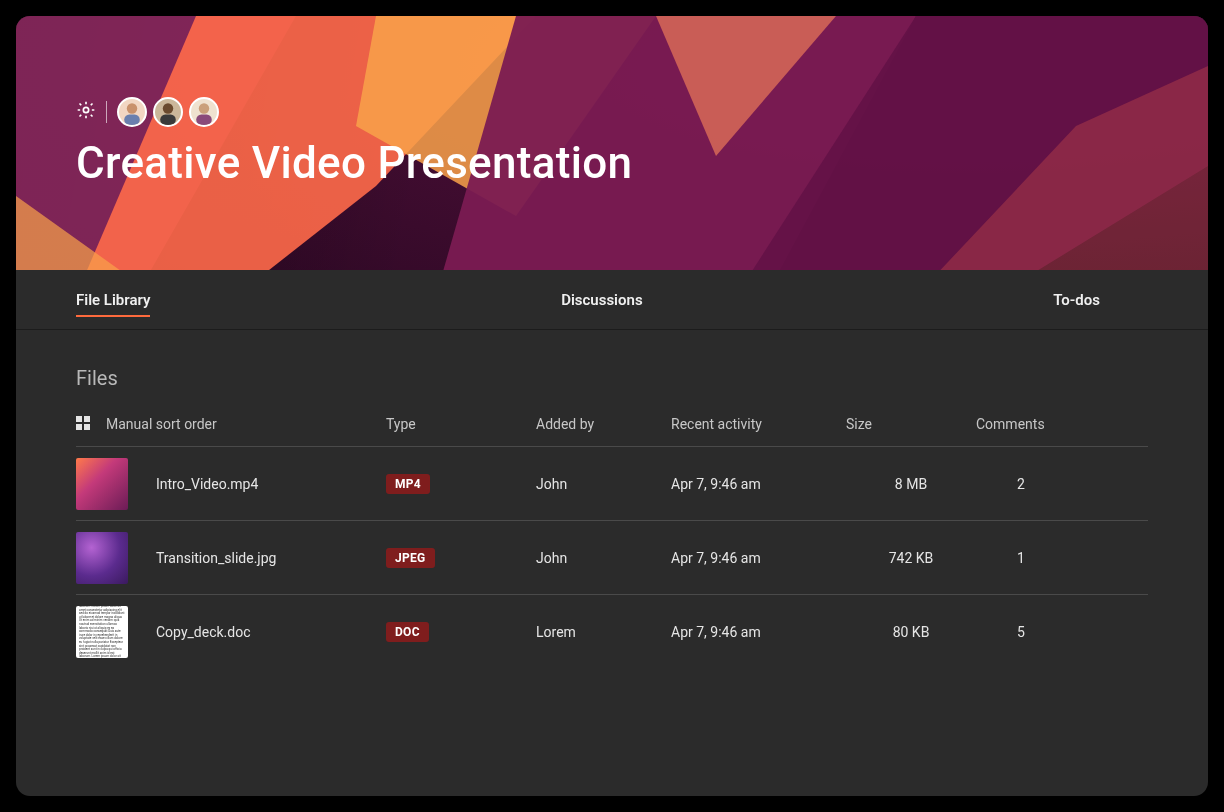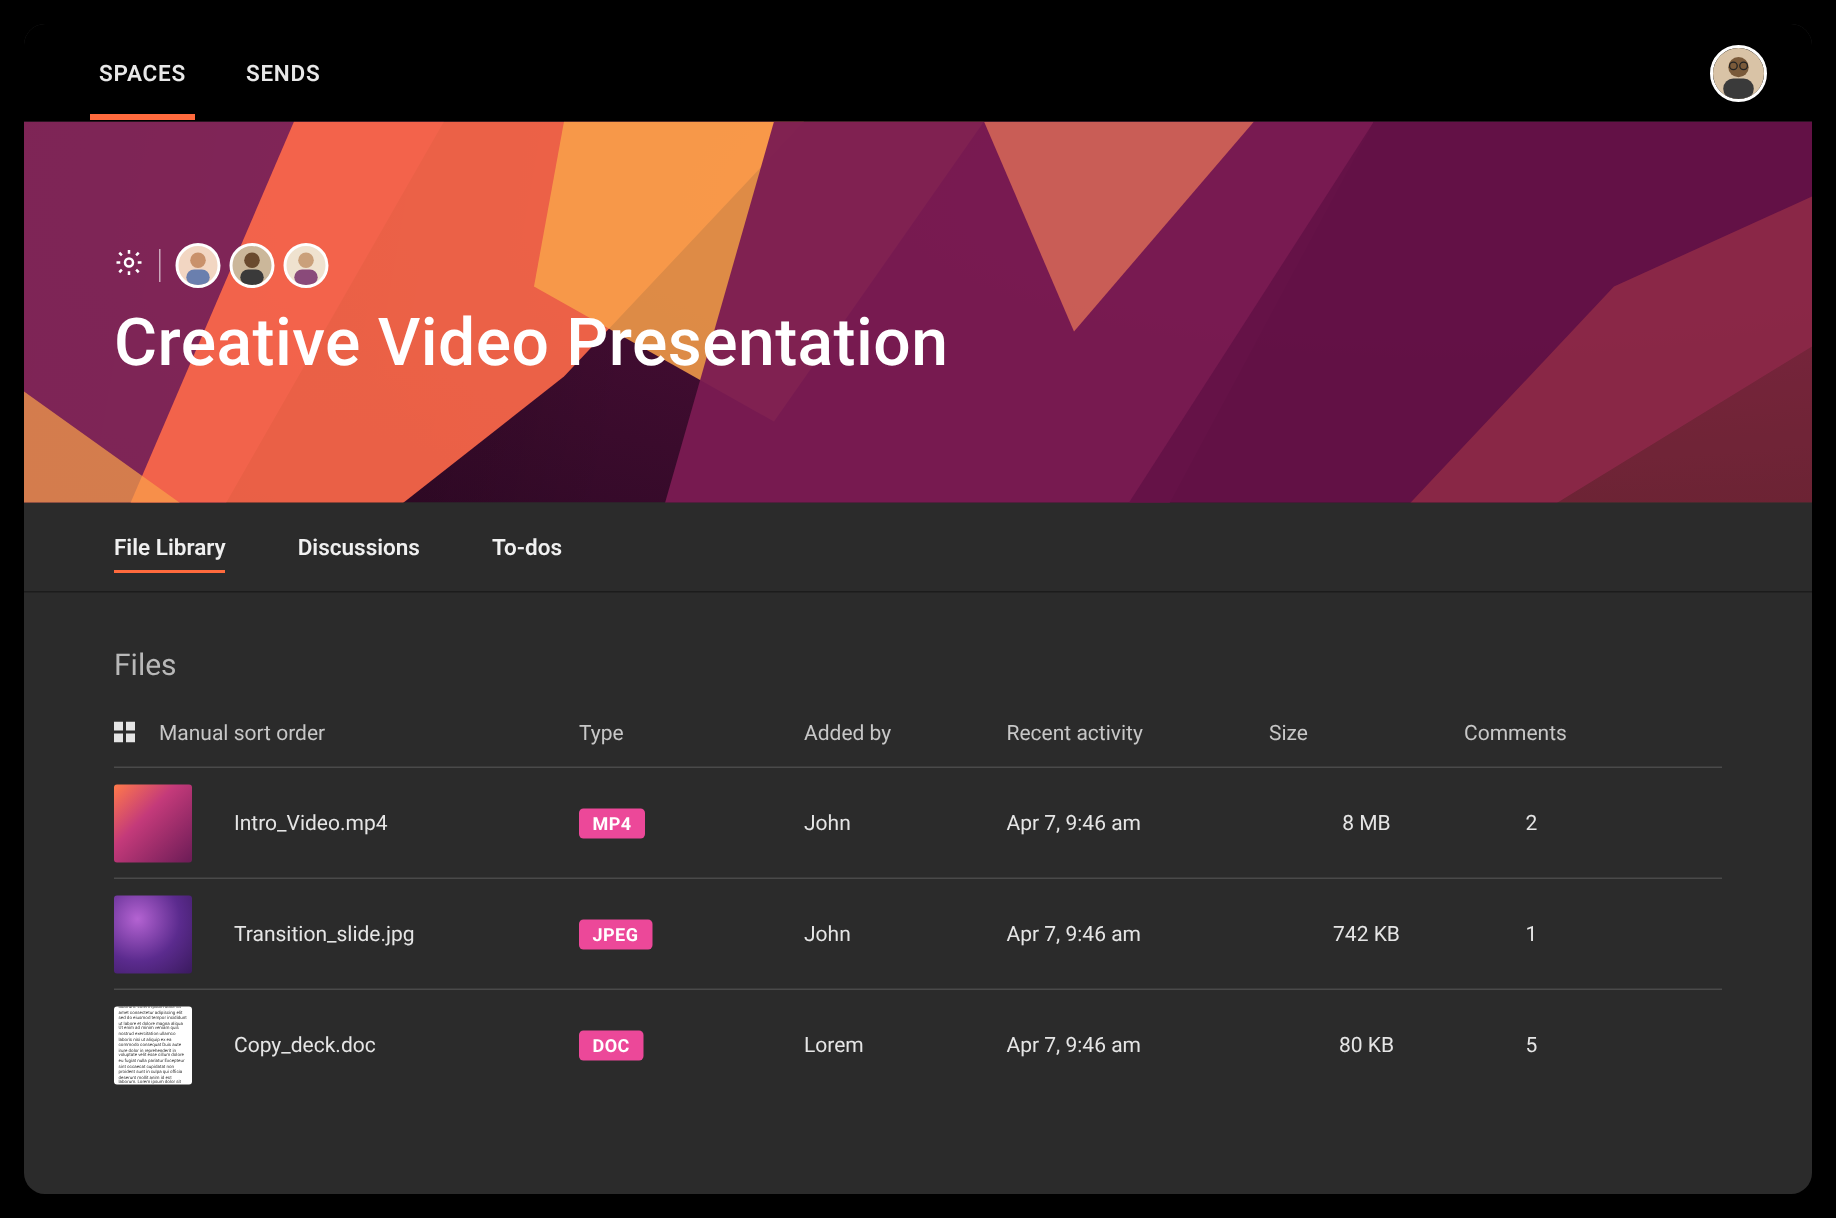--- a/index.html
+++ b/index.html
@@ -79,20 +79,21 @@
   .hero-title { font-size: 44px; font-weight: 500; letter-spacing: 0.3px; }
 
   
   .subtabs {
     height: 60px;
     background: #2b2b2b;
     display: flex;
     align-items: center;
     padding: 0 60px;
     border-bottom: 1px solid #1c1c1c;
+    justify-content: space-between;
   }
   .subtab {
     color: #f0f0f0;
     font-size: 15px;
     font-weight: 600;
     margin-right: 48px;
     padding: 20px 0;
     cursor: pointer;
     position: relative;
   }
@@ -135,46 +136,33 @@
   .thumb.video { background: linear-gradient(135deg, #ff7a4a 0%, #c43a7a 40%, #6b1c56 100%); }
   .thumb.image { background: radial-gradient(circle at 30% 30%, #b463d2 0%, #5b2b8e 55%, #3a1a5e 100%); }
   .thumb.doc   { background: #fff; color:#333; font-size:3px; line-height:1.2; padding:3px; overflow:hidden; text-align:left; }
   .badge {
     display: inline-block;
     padding: 3px 9px;
     font-size: 12px;
     font-weight: 700;
     color: #fff;
     border-radius: 3px;
-    background: #ec4899;
+    background: #7f1d1d;
     letter-spacing: 0.3px;
   }
   .cell-num { text-align: center; }
 
   
   .face { width: 100%; height: 100%; }
 </style>
 </head>
 <body>
 
 <div class="app">
 
-  <div class="topnav">
-    <div class="navtab active">SPACES</div>
-    <div class="navtab">SENDS</div>
-    <div class="avatar-top">
-      <svg class="face" viewBox="0 0 40 40">
-        <rect width="40" height="40" fill="#d9c3a6"></rect>
-        <circle cx="20" cy="15" r="8" fill="#7a5a3a"></circle>
-        <rect x="8" y="24" width="24" height="16" rx="8" fill="#3a3a3a"></rect>
-        <circle cx="16" cy="14" r="3" fill="none" stroke="#222" stroke-width="1"></circle>
-        <circle cx="24" cy="14" r="3" fill="none" stroke="#222" stroke-width="1"></circle>
-      </svg>
-    </div>
-  </div>
 
   <div class="hero">
     <div class="hero-bg"></div>
     <svg class="poly" viewBox="0 0 1192 280" preserveAspectRatio="none">
       <polygon points="0,0 280,0 120,280 0,280" fill="#8e2a60" opacity="0.85"></polygon>
       <polygon points="180,0 520,0 360,170 220,280 60,280" fill="#ff6a4a" opacity="0.9"></polygon>
       <polygon points="360,0 640,0 500,200 340,110" fill="#f9a24a" opacity="0.85"></polygon>
       <polygon points="500,0 900,0 750,280 420,280" fill="#7a1b52" opacity="0.95"></polygon>
       <polygon points="900,0 1192,0 1192,150 980,280 720,280" fill="#641247" opacity="0.95"></polygon>
       <polygon points="1060,110 1192,50 1192,280 900,280" fill="#ff6a4a" opacity="0.25"></polygon>

